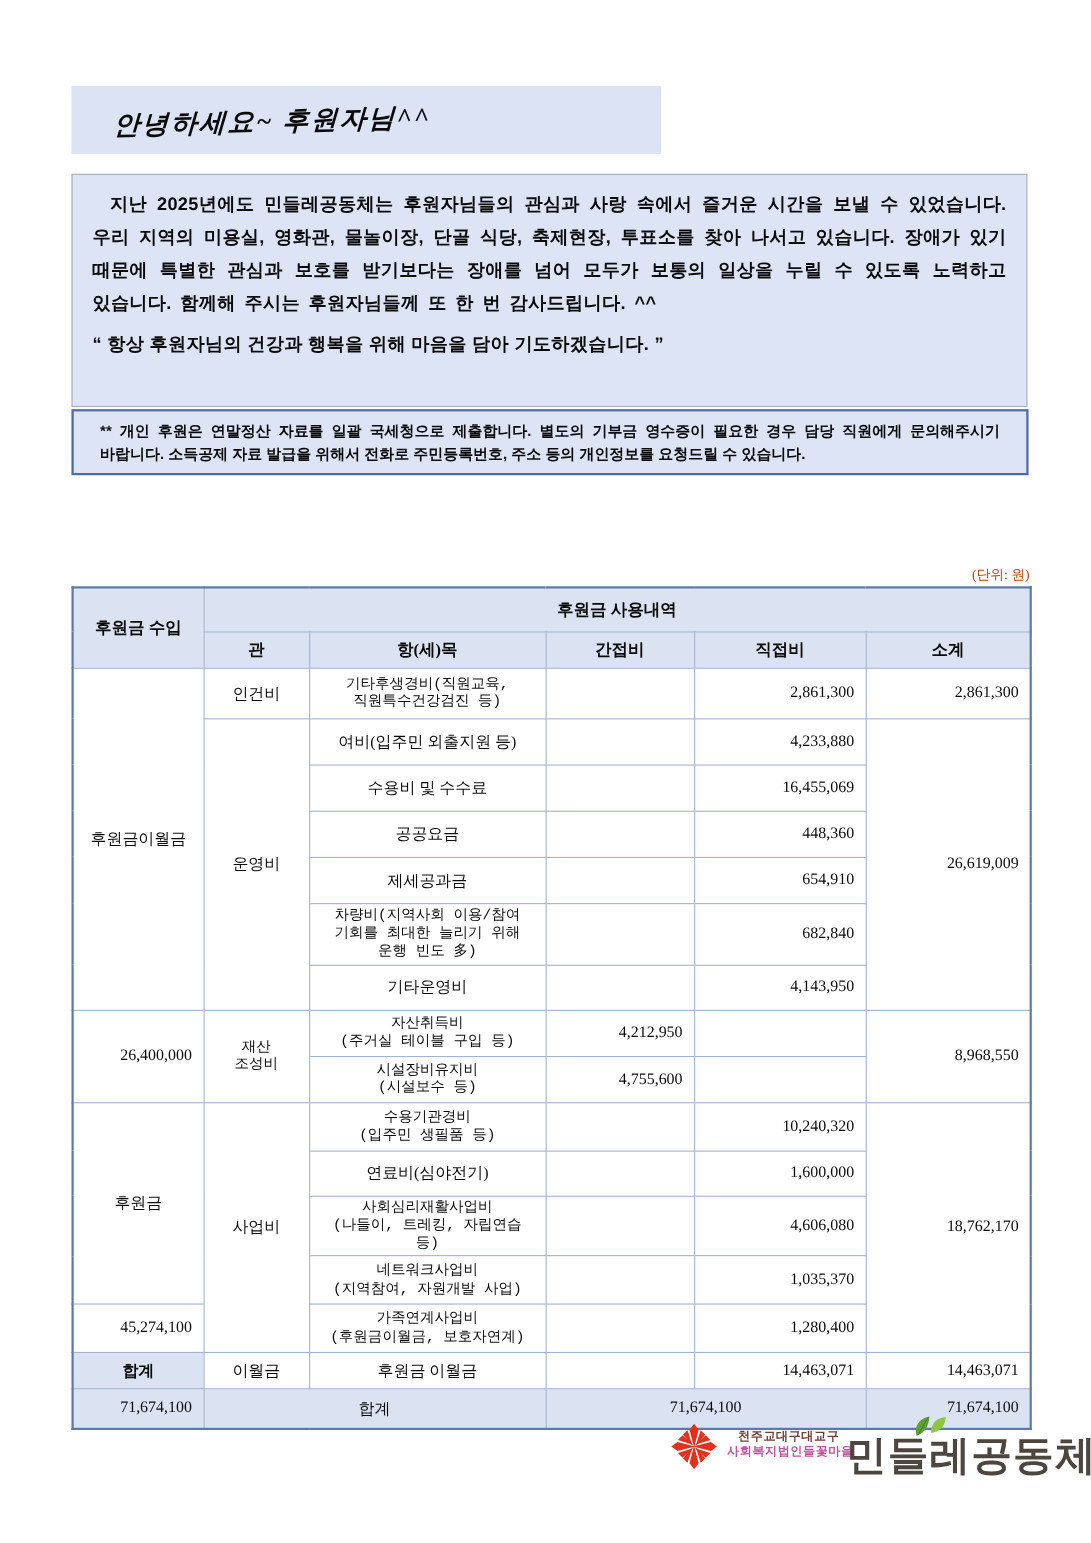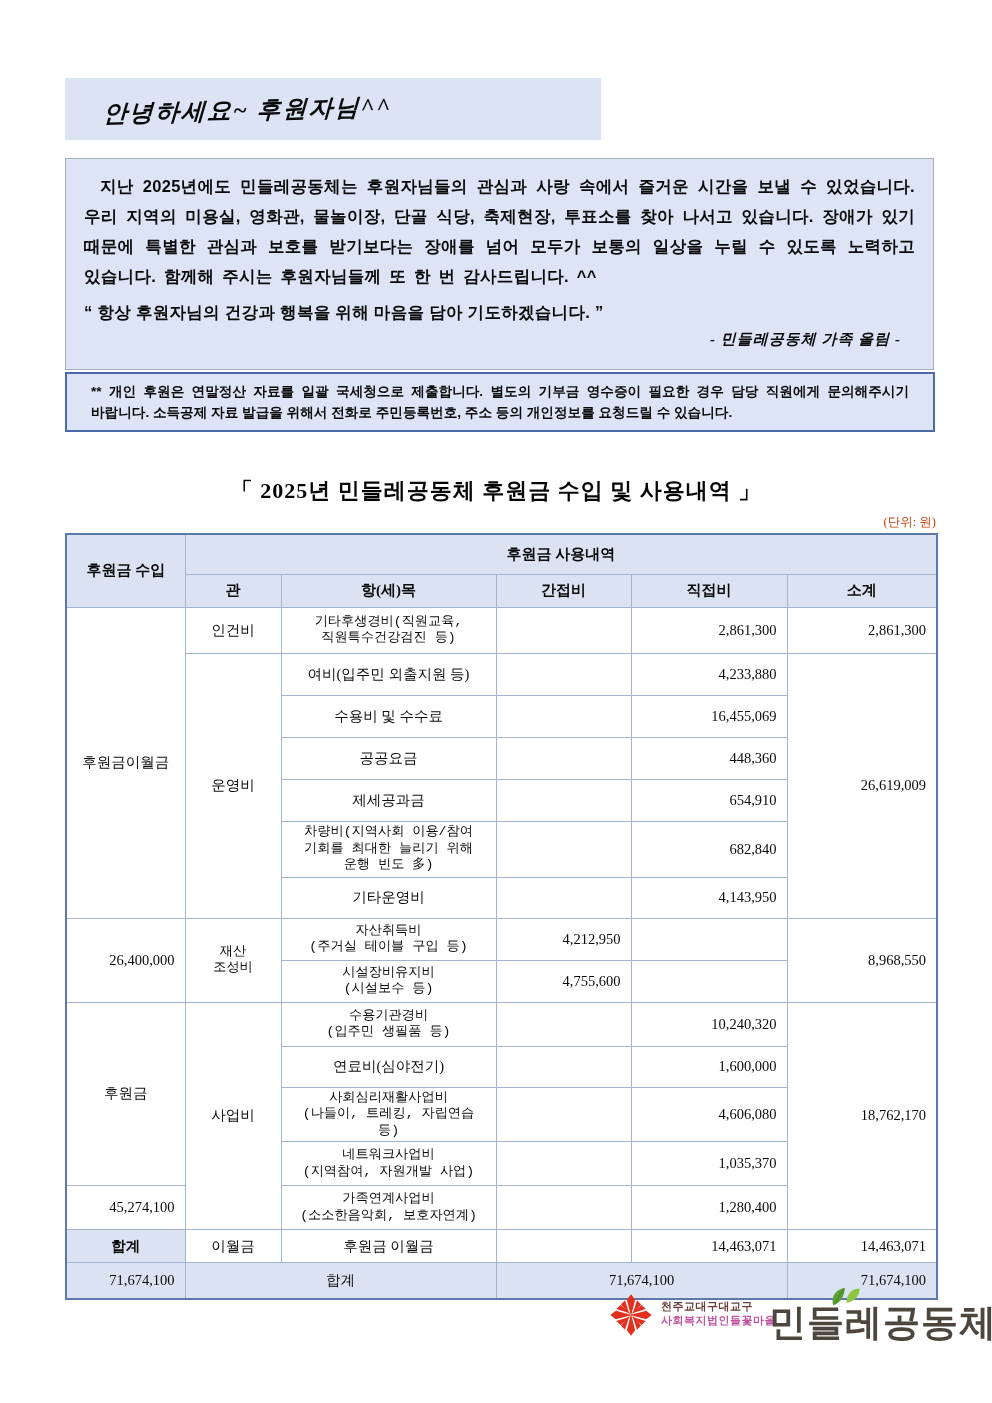--- a/index.html
+++ b/index.html
@@ -80,21 +80,21 @@
   .report-table tr.total-row td { background:#dbe3f2; }
   
   .logo {
     position:absolute; left:608px; top:1290px; width:330px; height:70px;
     display:flex; align-items:flex-start;
   }
   .cross-icon { flex:0 0 auto; margin-top:2px; }
   .logo-small {
     margin-left:7px; margin-top:9px; width:102px;
     font-family:"Liberation Sans", sans-serif; font-weight:bold;
-    font-size:11px; line-height:1.3; letter-spacing:0.5px; white-space:nowrap;
+    font-size:11px; line-height:1.3; letter-spacing:0.5px; white-space:nowrap;text-align:right;
   }
   .logo-diocese { color:#6b3f35; }
   .logo-foundation { color:#bf53a0; }
   .logo-name-wrap { position:relative; margin-left:6px; margin-top:8px; }
   .leaves-icon { position:absolute; top:-12px; left:58px; }
   .logo-name {
     font-family:"Liberation Sans", sans-serif; font-weight:bold;
     font-size:37px; letter-spacing:1px; color:#4d463e; white-space:nowrap;
   }
 </style>
@@ -103,28 +103,26 @@
 
 <div class="page">
 
   <div class="greeting-box">
     <span class="greeting-text">안녕하세요~  후원자님^^</span>
   </div>
 
   <div class="message-box">
     <p class="msg-para">지난 2025년에도 민들레공동체는 후원자님들의 관심과 사랑 속에서 즐거운 시간을 보낼 수 있었습니다. 우리 지역의 미용실, 영화관, 물놀이장, 단골 식당, 축제현장, 투표소를 찾아 나서고 있습니다. 장애가 있기 때문에 특별한 관심과 보호를 받기보다는 장애를 넘어 모두가 보통의 일상을 누릴 수 있도록 노력하고 있습니다. 함께해 주시는 후원자님들께 또 한 번 감사드립니다. ^^</p>
     <p class="msg-quote">“ 항상 후원자님의 건강과 행복을 위해 마음을 담아 기도하겠습니다. ”</p>
-    <p class="msg-sign">- 민들레공동체 가족 올림 -</p>
   </div>
 
   <div class="notice-box">
     <p class="notice-text">** 개인 후원은 연말정산 자료를 일괄 국세청으로 제출합니다. 별도의 기부금 영수증이 필요한 경우 담당 직원에게 문의해주시기 바랍니다. 소득공제 자료 발급을 위해서 전화로 주민등록번호, 주소 등의 개인정보를 요청드릴 수 있습니다.</p>
   </div>
 
-  <h1 class="table-title">「 2025년 민들레공동체 후원금 수입 및 사용내역 」</h1>
   <div class="unit-label">(단위: 원)</div>
 
   <table class="report-table">
     <colgroup>
       <col style="width:119px">
         <col style="width:96px">
         <col style="width:215px">
       <col style="width:135px">
         <col style="width:156px">
         <col style="width:150px">
@@ -226,21 +224,21 @@
       </tr>
       <tr style="height:44px">
         <td class="ml">네트워크사업비
 (지역참여, 자원개발 사업)</td>
         <td></td>
         <td class="num">1,035,370</td>
       </tr>
       <tr style="height:44px">
         <td class="num">45,274,100</td>
         <td class="ml">가족연계사업비
-(소소한음악회, 보호자연계)</td>
+(후원금이월금, 보호자연계)</td>
         <td></td>
         <td class="num">1,280,400</td>
       </tr>
 
       <tr style="height:33px">
         <td class="shaded bold">합계</td>
         <td>이월금</td>
         <td>후원금 이월금</td>
         <td></td>
         <td class="num">14,463,071</td>

